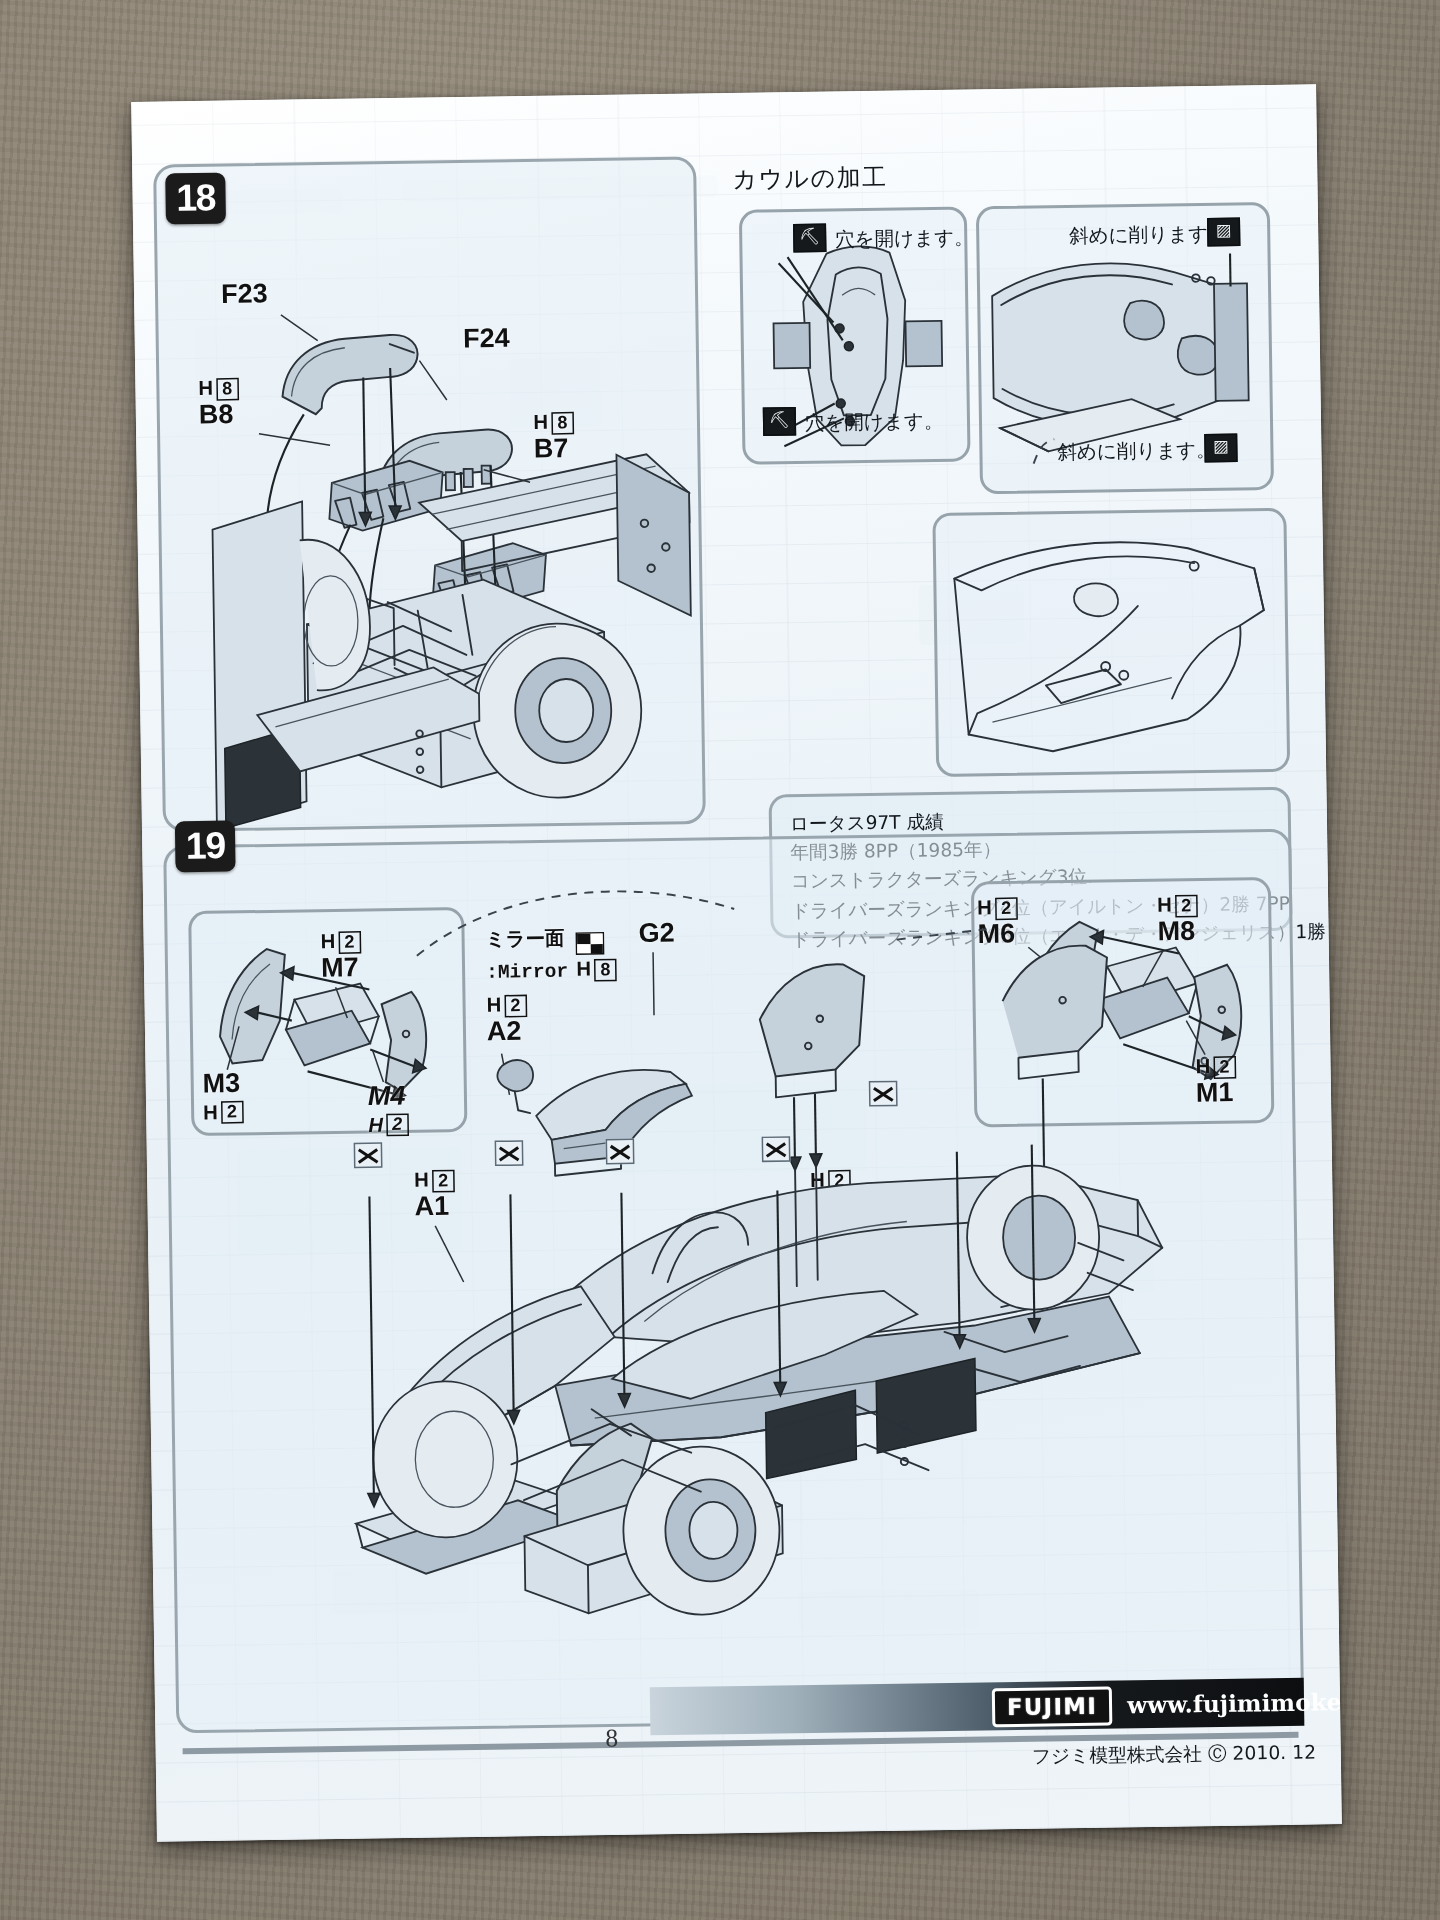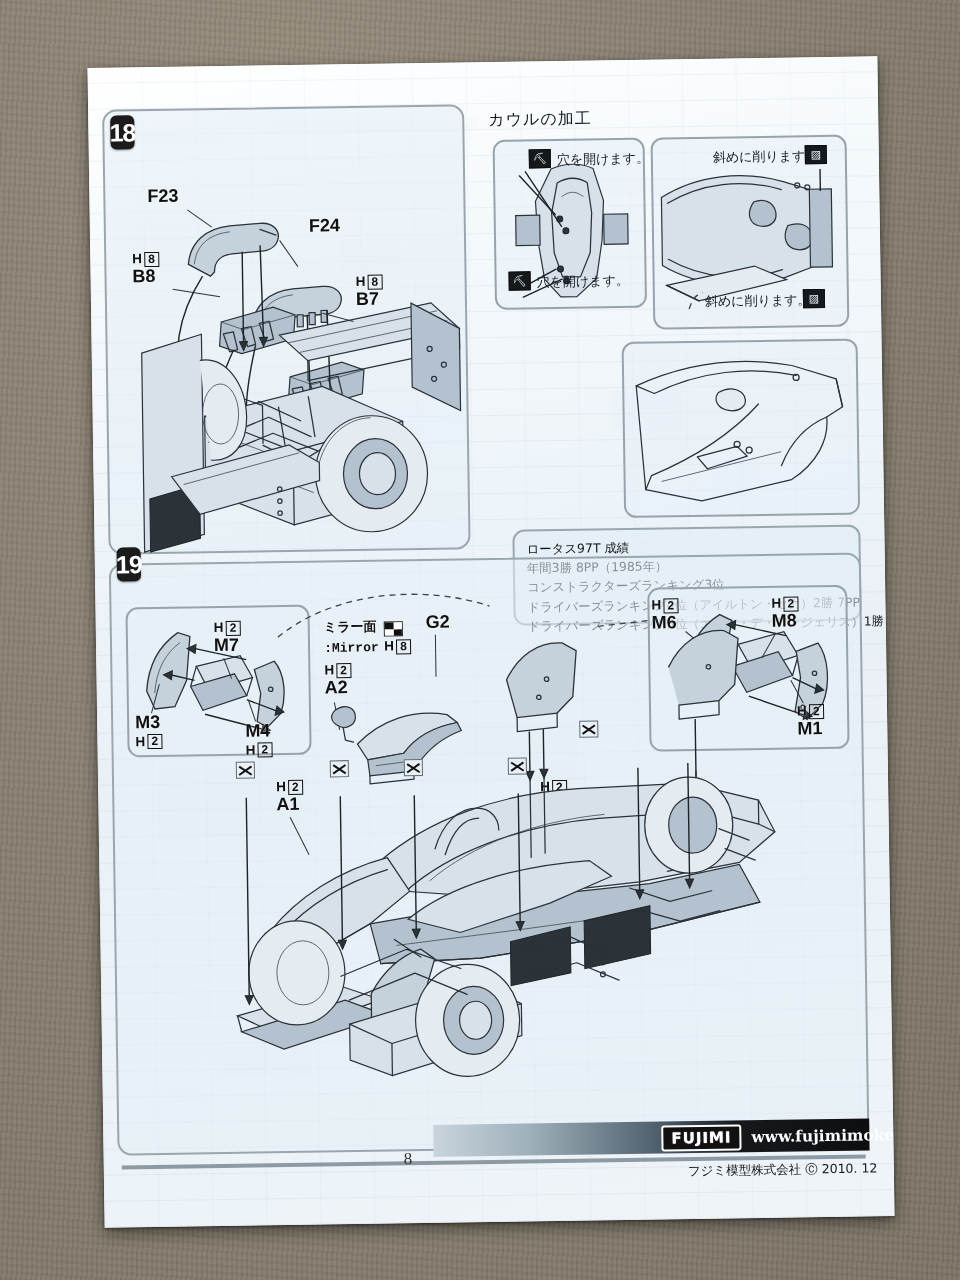--- a/index.html
+++ b/index.html
@@ -59,21 +59,21 @@
   .subpanel{
     position:absolute;
     border:2px solid #97a3ab;
     border-radius:12px;
     background:rgba(230,240,247,.5);
   }
 
   
   .stepbadge{
     position:absolute;
-    width:24px; height:34px;
+    width:40px; height:34px;
     background:#1b1b1b;
     border-radius:6px;
     color:#fff;
     font-size:25px; font-weight:bold;
     display:flex; align-items:center; justify-content:center;
     letter-spacing:-1px;
     box-shadow:0 1px 2px rgba(0,0,0,.4);
   }
 
   
@@ -439,21 +439,21 @@
 
   <div class="plabel" style="left:38px; top:646px;">
     <span class="code">M3</span>
     <span class="htag">
       <span>H</span>
       <span class="boxn">2</span>
     </span>
   </div>
   <div class="leader" style="left:54px; top:646px; width:30px; transform:rotate(-74deg);"></div>
 
-  <div class="plabel" style="left:148px; top:656px;">
+  <div class="plabel" style="left:148px; top:656px;font-style:italic;">
     <span class="code">M4</span>
     <span class="htag">
       <span>H</span>
       <span class="boxn">2</span>
     </span>
   </div>
   <div class="leader" style="left:158px; top:656px; width:22px; transform:rotate(-108deg);"></div>
 
   <div class="subpanel" style="left:552px; top:528px; width:200px; height:164px;"></div>
   <svg class="art" style="left:562px; top:540px;" width="184" height="148" viewBox="0 0 184 148">

